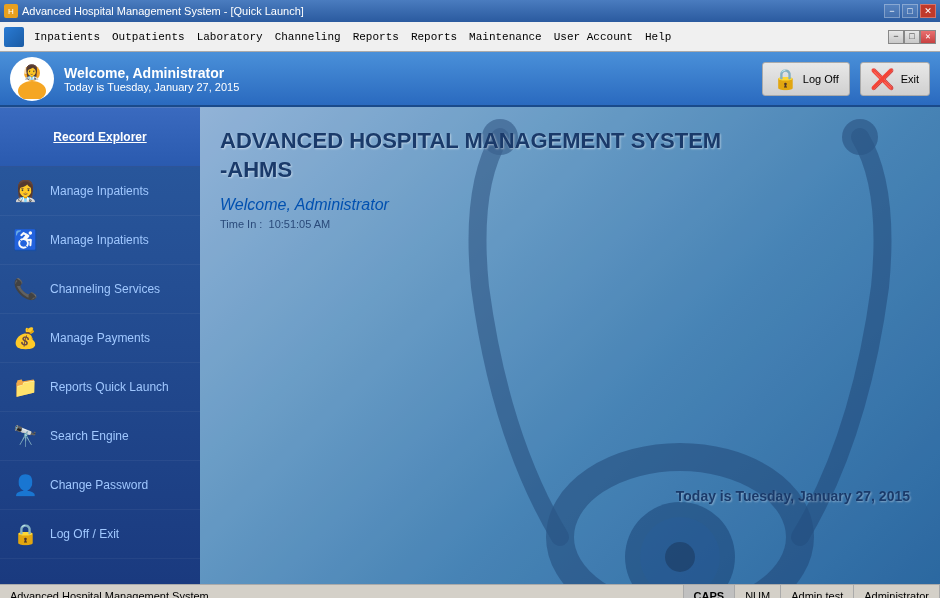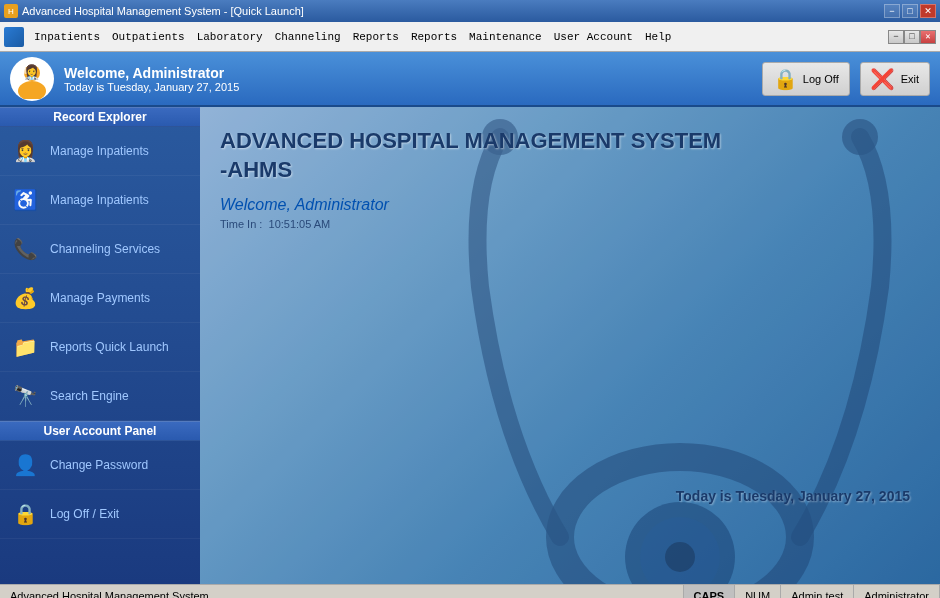--- a/index.html
+++ b/index.html
@@ -75,24 +75,25 @@
       width: 200px;
       background: linear-gradient(to bottom, #2a5a9f, #1a3a7f);
       flex-shrink: 0;
       overflow-y: auto;
     }
     .sidebar-section-title {
       background: linear-gradient(to bottom, #3a6abf, #2a5aaf);
       color: white;
       font-size: 12px;
       font-weight: bold;
-      padding: 2px 10px;
+      padding: 22px 10px;
       text-align: center;
       border-top: 1px solid rgba(255,255,255,0.2);
       border-bottom: 1px solid rgba(0,0,0,0.2);
+      text-decoration: underline;
     }
     .sidebar-item {
       display: flex; align-items: center; gap: 8px;
       padding: 8px 10px;
       cursor: pointer;
       color: #a0c8ff;
       font-size: 12px;
       border-bottom: 1px solid rgba(255,255,255,0.05);
     }
     .sidebar-icon { width: 32px; height: 32px; flex-shrink: 0; display: flex; align-items: center; justify-content: center; font-size: 20px; }
@@ -267,21 +268,20 @@
     </div>
     <div class="sidebar-item">
       <div class="sidebar-icon">📁</div>
       <span>Reports Quick Launch</span>
     </div>
     <div class="sidebar-item">
       <div class="sidebar-icon">🔭</div>
       <span>Search Engine</span>
     </div>
 
-    <div class="sidebar-section-title">User Account Panel</div>
 
     <div class="sidebar-item">
       <div class="sidebar-icon">👤</div>
       <span>Change Password</span>
     </div>
     <div class="sidebar-item">
       <div class="sidebar-icon">🔒</div>
       <span>Log Off / Exit</span>
     </div>
   </div>

